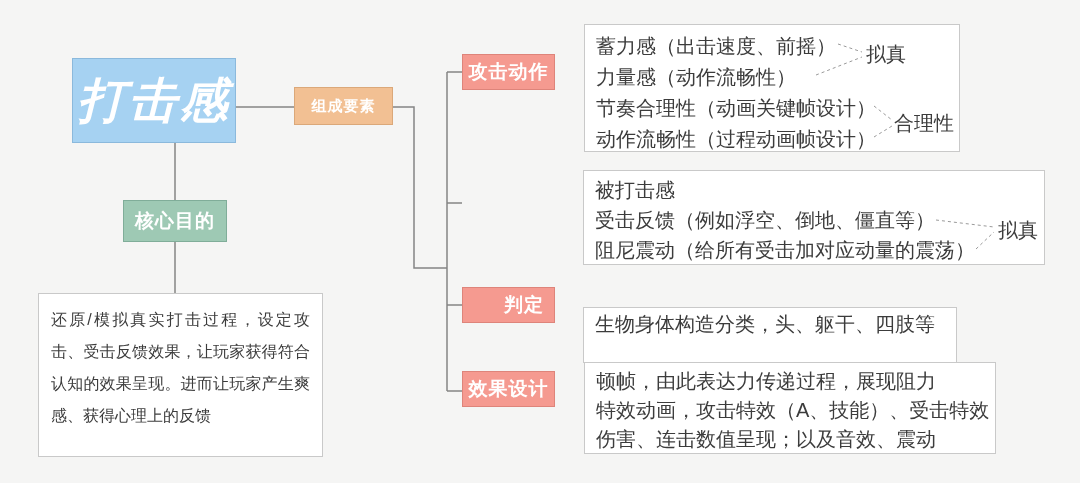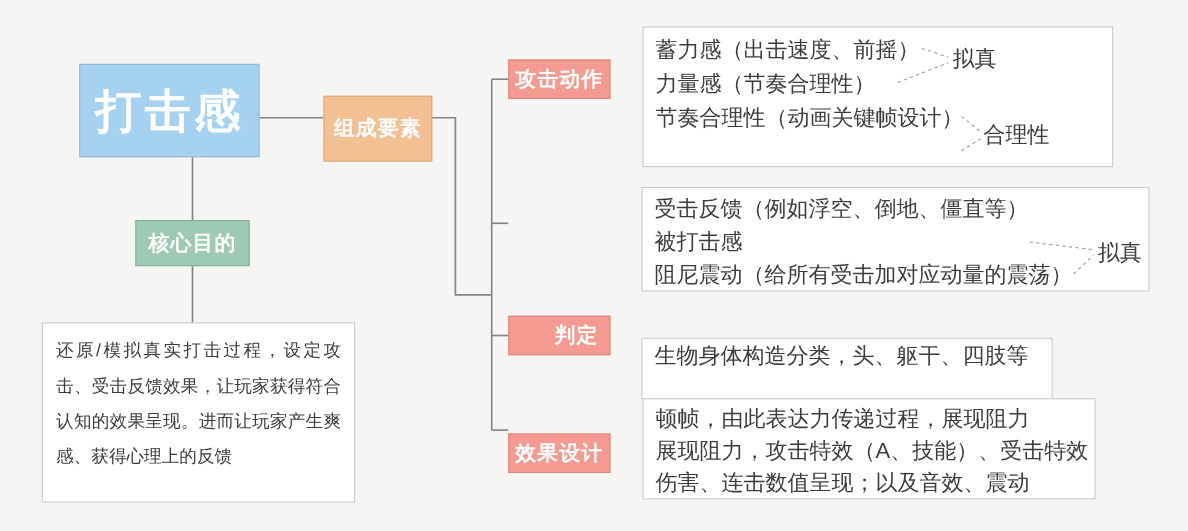--- a/index.html
+++ b/index.html
@@ -22,60 +22,60 @@
     display:flex;align-items:center;justify-content:center;
     color:#ffffff;font-weight:bold;
     box-sizing:border-box;
     z-index:2;
     letter-spacing:1px;
   }
   .node.root{
     left:72px;top:58px;width:164px;height:85px;
     background:var(--c-root,#a6d2f2);
     border:1px solid rgba(90,140,180,.35);
-    font-size:42px;letter-spacing:3px;
+    font-size:48px;letter-spacing:3px;font-style:italic;
   }
   .node.purpose{
     left:123px;top:200px;width:104px;height:42px;
     background:var(--c-purpose,#9ec9b4);
     border:1px solid rgba(90,140,120,.45);
     font-size:19px;
   }
   .node.components{
-    left:294px;top:87px;width:99px;height:60px;
+    left:294px;top:87px;width:99px;height:38px;
     background:var(--c-components,#f2c093);
     border:1px solid rgba(190,140,90,.45);
-    font-size:19px;
+    font-size:15px;
   }
   .node.branch{
     left:462px;width:93px;height:36px;
     background:var(--c-branch,#f59a90);
     border:1px solid rgba(200,110,100,.5);
     font-size:19px;
   }
   .node.b0{top:54px;}
   .node.b1{top:185px;}
   .node.b2{top:287px;padding-left:31px;}
-  .node.b3{top:394px;}
+  .node.b3{top:371px;}
   .textbox{
     position:absolute;
     background:#ffffff;
     border:1px solid var(--c-boxBorder,#c9c9c9);
     color:var(--c-text,#3c3c3c);
     box-sizing:border-box;
     z-index:2;
   }
   .textbox .dline{white-space:nowrap;}
   .desc{
     left:38px;top:293px;width:285px;height:164px;
     padding:10px 12px;
     font-size:16px;line-height:32px;
     text-align:justify;
   }
-  .det0{left:584px;top:24px;width:428px;height:128px;padding:6px 0 0 11px;font-size:20px;line-height:31px;}
+  .det0{left:584px;top:24px;width:376px;height:128px;padding:6px 0 0 11px;font-size:20px;line-height:31px;}
   .det1{left:583px;top:170px;width:462px;height:95px;padding:4px 0 0 11px;font-size:20px;line-height:30px;}
   .det2{left:583px;top:285px;width:374px;height:56px;padding:3px 0 0 11px;font-size:20px;line-height:26px;margin-top:22px;}
   .det3{left:584px;top:362px;width:412px;height:92px;padding:4px 0 0 11px;font-size:20px;line-height:29px;}
   .anno{
     position:absolute;
     font-size:20px;color:var(--c-text,#3c3c3c);
     white-space:nowrap;line-height:22px;
   }
   .anno.a-nizhen1{left:281px;top:18px;}
   .anno.a-heli{left:309px;top:87px;}
@@ -116,36 +116,37 @@
   <div class="textbox desc">还原/模拟真实打击过程，设定攻击、受击反馈效果，让玩家获得符合认知的效果呈现。进而让玩家产生爽感、获得心理上的反馈</div>
 
   <div class="node components">组成要素</div>
 
   <div class="node branch b0">攻击动作</div>
   <div class="node branch b2">判定</div>
   <div class="node branch b3">效果设计</div>
 
   <div class="textbox det0">
     <div class="dline">蓄力感（出击速度、前摇）</div>
-    <div class="dline">力量感（节奏合理性）</div>
+    <div class="dline">力量感（动作流畅性）</div>
     <div class="dline">节奏合理性（动画关键帧设计）</div>
+    <div class="dline">动作流畅性（过程动画帧设计）</div>
     <span class="anno a-nizhen1">拟真</span>
     <span class="anno a-heli">合理性</span>
   </div>
 
   <div class="textbox det1">
+    <div class="dline">被打击感</div>
     <div class="dline">受击反馈（例如浮空、倒地、僵直等）</div>
-    <div class="dline">被打击感</div>
     <div class="dline">阻尼震动（给所有受击加对应动量的震荡）</div>
     <span class="anno a-nizhen2">拟真</span>
   </div>
 
   <div class="textbox det2">
     <div class="dline">生物身体构造分类，头、躯干、四肢等</div>
   </div>
 
   <div class="textbox det3">
     <div class="dline">顿帧，由此表达力传递过程，展现阻力</div>
-    <div class="dline">展现阻力，攻击特效（A、技能）、受击特效</div>
+    <div class="dline">特效动画，攻击特效（A、技能）、受击特效</div>
     <div class="dline">伤害、连击数值呈现；以及音效、震动</div>
   </div>
 
 </div>
 
 </body></html>

